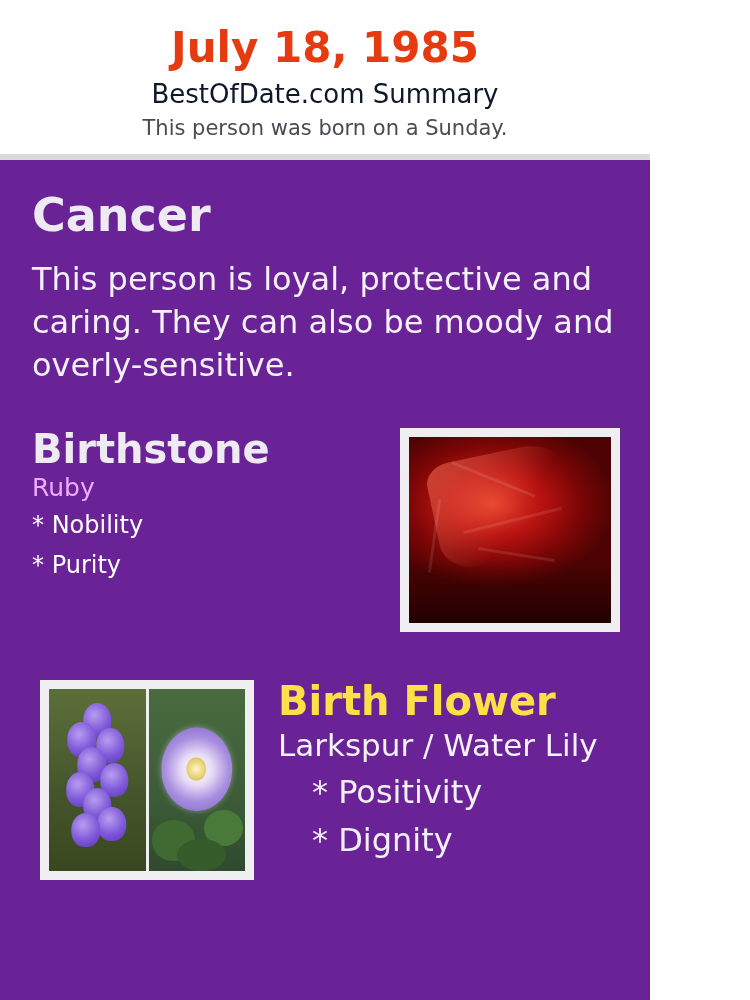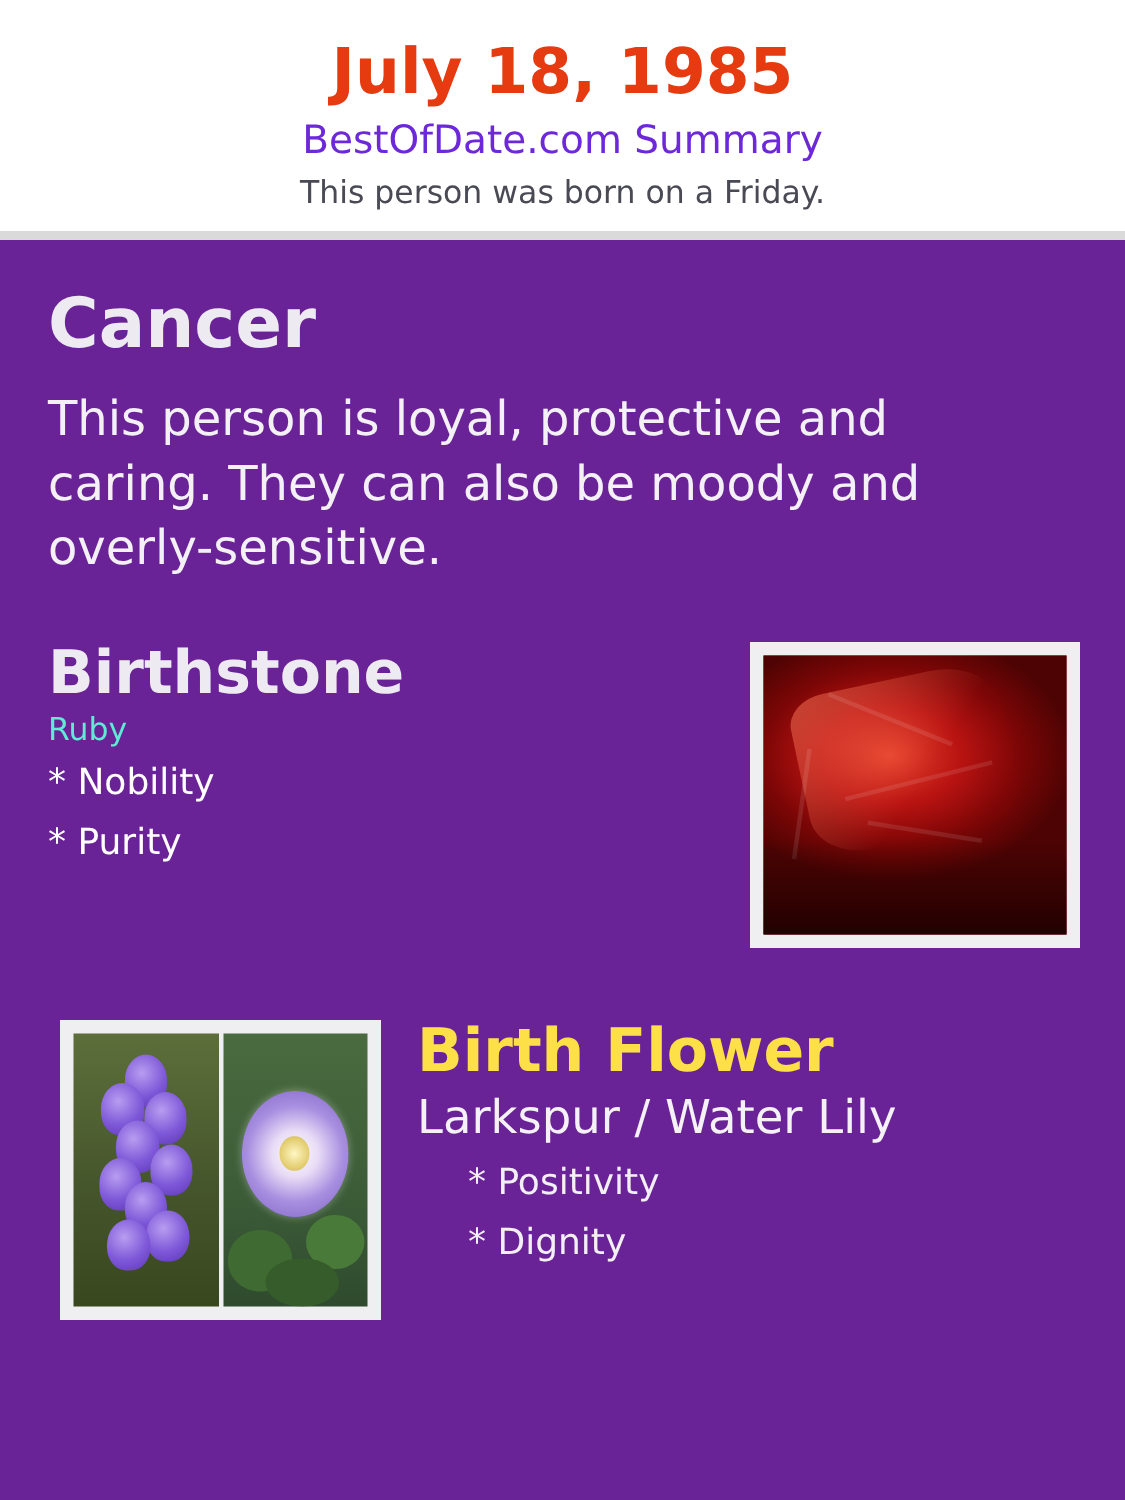--- a/index.html
+++ b/index.html
@@ -7,21 +7,21 @@
     padding: 0;
   }
   body {
     width: 750px;
     height: 1000px;
     background: #ffffff;
     font-family: "DejaVu Sans", sans-serif;
     overflow: hidden;
   }
   .page {
-    width: 750px;
+    width: 650px;
     height: 1000px;
     position: relative;
     background: #ffffff;
     display: flex;
     flex-direction: column;
   }
 
   
   .header {
     background: #ffffff;
@@ -29,21 +29,21 @@
     text-align: center;
   }
   .header-date {
     color: #e63a10;
     font-size: 42px;
     font-weight: bold;
     line-height: 1.05;
     letter-spacing: 0px;
   }
   .header-subtitle {
-    color: #6d28d9;
+    color: #0f172a;
     font-size: 26px;
     margin-top: 10px;
     line-height: 1.1;
   }
   .header-note {
     color: #4a4a55;
     font-size: 21px;
     margin-top: 8px;
     line-height: 1.1;
   }
@@ -88,22 +88,22 @@
     width: 430px;
   }
   .section-title {
     font-size: 40px;
     font-weight: bold;
     color: #eeeaf2;
     line-height: 1.05;
     margin: 0 0 4px 2px;
   }
   .section-sub {
-    font-size: 21px;
-    color: #5eead4;
+    font-size: 25px;
+    color: #f0abfc;
     line-height: 1.15;
     margin: 0 0 10px 2px;
   }
   .bullet {
     font-size: 24px;
     color: #ffffff;
     line-height: 1.0;
     margin: 0 0 16px 2px;
   }
 
@@ -240,35 +240,35 @@
     line-height: 1.05;
     margin: 8px 0 6px 0;
   }
   .flower-sub {
     font-size: 31px;
     color: #f4f1f7;
     line-height: 1.15;
     margin: 0 0 12px 0;
   }
   .flower-bullet {
-    font-size: 24px;
+    font-size: 32px;
     color: #f2eff5;
     line-height: 1.0;
     margin: 0 0 16px 34px;
   }
 </style>
 </head>
 <body>
 
 <div class="page">
 
   <div class="header">
     <div class="header-date">July 18, 1985</div>
     <div class="header-subtitle">BestOfDate.com Summary</div>
-    <div class="header-note">This person was born on a Friday.</div>
+    <div class="header-note">This person was born on a Sunday.</div>
   </div>
   <div class="header-rule"></div>
 
   <div class="panel">
 
     <div class="sign-title">Cancer</div>
     <div class="sign-desc">This person is loyal, protective and caring. They can also be moody and overly-sensitive.</div>
 
     <div class="stone-section">
       <div class="stone-text">

